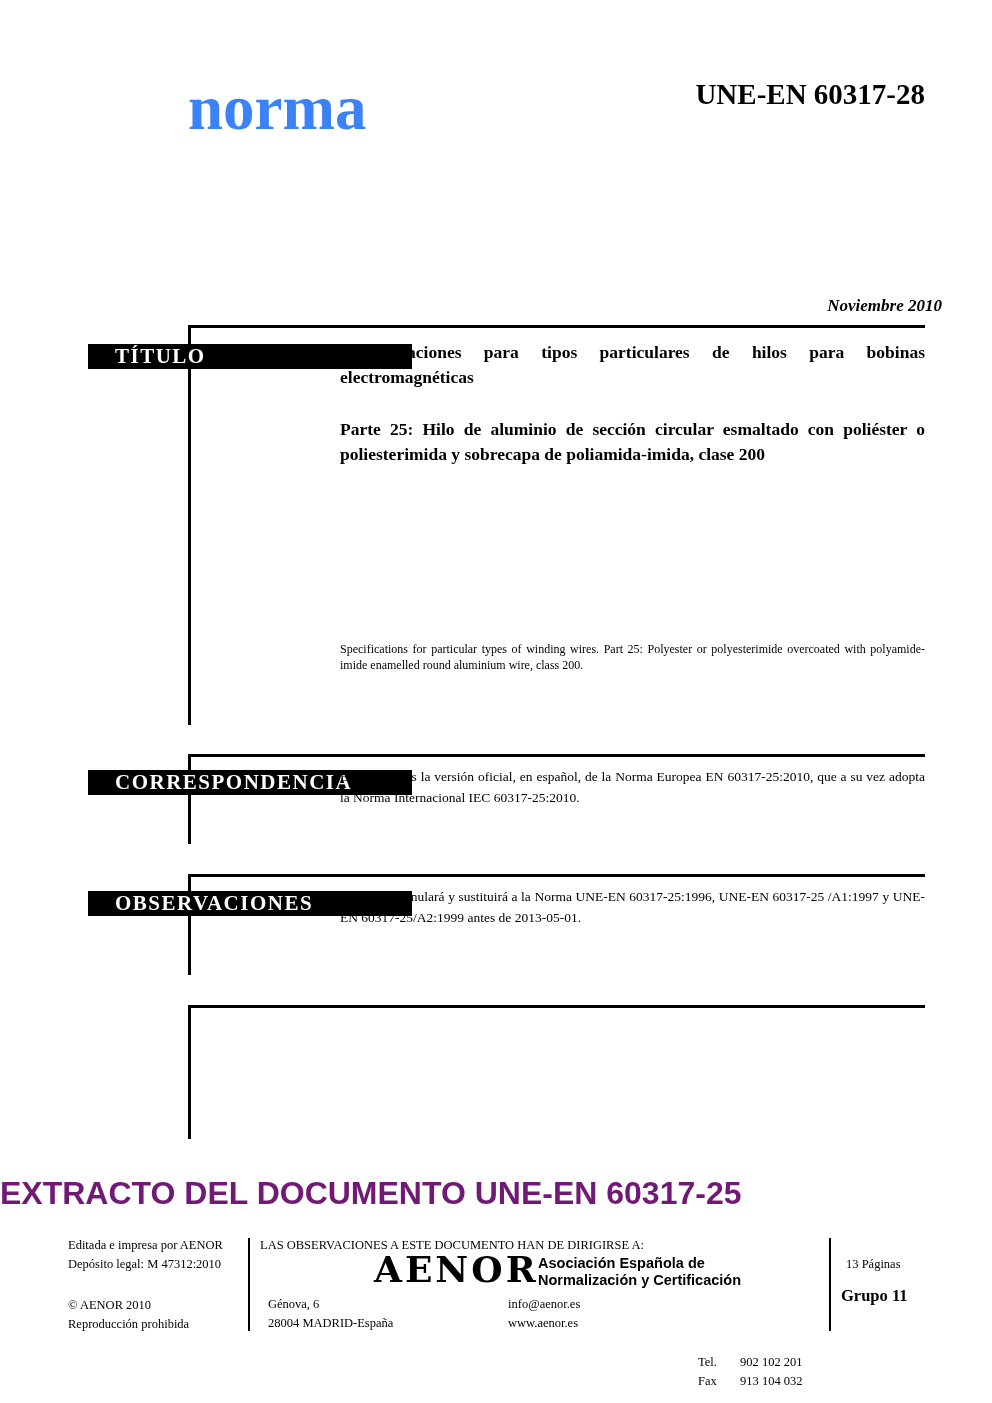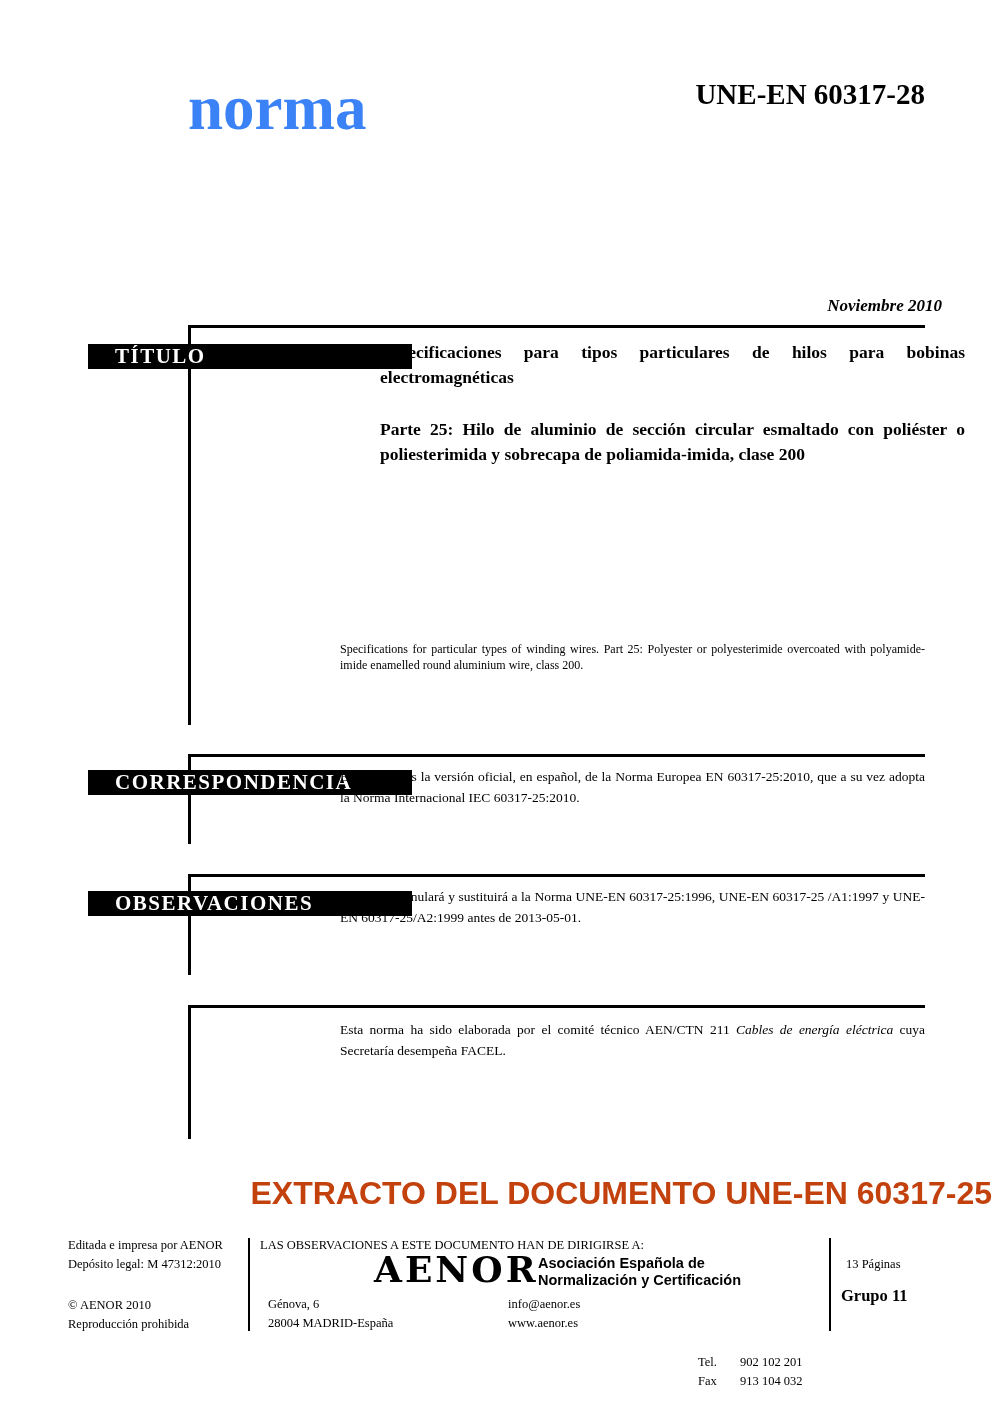--- a/index.html
+++ b/index.html
@@ -49,39 +49,39 @@
     padding-left: 27px;
     font-weight: bold; font-size: 21px; letter-spacing: 1.5px; margin-left: 40px;
   }
   .label-titulo { top: 344px; }
   .label-corr   { top: 770px; }
   .label-obs    { top: 891px; }
   .label-ant    { top: 1023px; }
 
   
   .content { position: absolute; left: 340px; width: 585px; text-align: justify; }
-  .title-es { font-weight: bold; font-size: 17.5px; line-height: 25px; margin-left: 40px; }
+  .title-es { font-weight: bold; font-size: 17.5px; line-height: 25px; }
   .title-es-1 { top: 340px; }
   .title-es-2 { top: 417px; }
   .title-tr { font-size: 12px; line-height: 16px; }
   .title-en { top: 641px; }
   .title-fr { top: 683px; }
   .sec-text { font-size: 13.5px; line-height: 20.5px; }
   .corr-text { top: 767px; }
   .obs-text  { top: 887px; }
   .ant-text  { top: 1020px; }
   .it { font-style: italic; }
 
   
   .extract-banner {
     position: absolute; left: 0; top: 1175px; width: 100%;
-    text-align: right;
+    text-align: left;
     font-family: "Liberation Sans", sans-serif;
     font-weight: bold; font-size: 32px;
-    color: #c2410c;
+    color: #701a75;
   }
 
   
   .ftr { font-size: 12.5px; line-height: 18.5px; }
   .ftr-left-top  { position: absolute; left: 68px; top: 1236px; }
   .ftr-left-bot  { position: absolute; left: 68px; top: 1296px; }
   .ftr-vdiv { position: absolute; width: 2px; background: #000; top: 1238px; height: 93px; }
   .ftr-vdiv-1 { left: 248px; }
   .ftr-vdiv-2 { left: 829px; }
   .ftr-center-head {
@@ -130,21 +130,20 @@
   <div class="label-box label-obs">OBSERVACIONES</div>
 
   <div class="content title-es title-es-1">Especificaciones para tipos particulares de hilos para bobinas electromagnéticas</div>
   <div class="content title-es title-es-2">Parte 25: Hilo de aluminio de sección circular esmaltado con poliéster o poliesterimida y sobrecapa de poliamida-imida, clase 200</div>
   <div class="content title-tr title-en">Specifications for particular types of winding wires. Part 25: Polyester or polyesterimide overcoated with polyamide-imide enamelled round aluminium wire, class 200.</div>
 
   <div class="content sec-text corr-text">Esta norma es la versión oficial, en español, de la Norma Europea EN 60317-25:2010, que a su vez adopta la Norma Internacional IEC 60317-25:2010.</div>
 
   <div class="content sec-text obs-text">Esta norma anulará y sustituirá a la Norma UNE-EN 60317-25:1996, UNE-EN 60317-25 /A1:1997 y UNE-EN 60317-25/A2:1999 antes de 2013-05-01.</div>
 
-  <div class="content sec-text ant-text"><span>Esta norma ha sido elaborada por el comité técnico AEN/CTN 211 </span><span class="it">Cables de energía eléctrica</span><span> cuya Secretaría desempeña FACEL.</span></div>
 
   <div class="extract-banner">EXTRACTO DEL DOCUMENTO UNE-EN 60317-25</div>
 
   <div class="ftr ftr-left-top">
     <div>Editada e impresa por AENOR</div>
     <div>Depósito legal: M 47312:2010</div>
   </div>
   <div class="ftr ftr-left-bot">
     <div>© AENOR 2010</div>
     <div>Reproducción prohibida</div>

